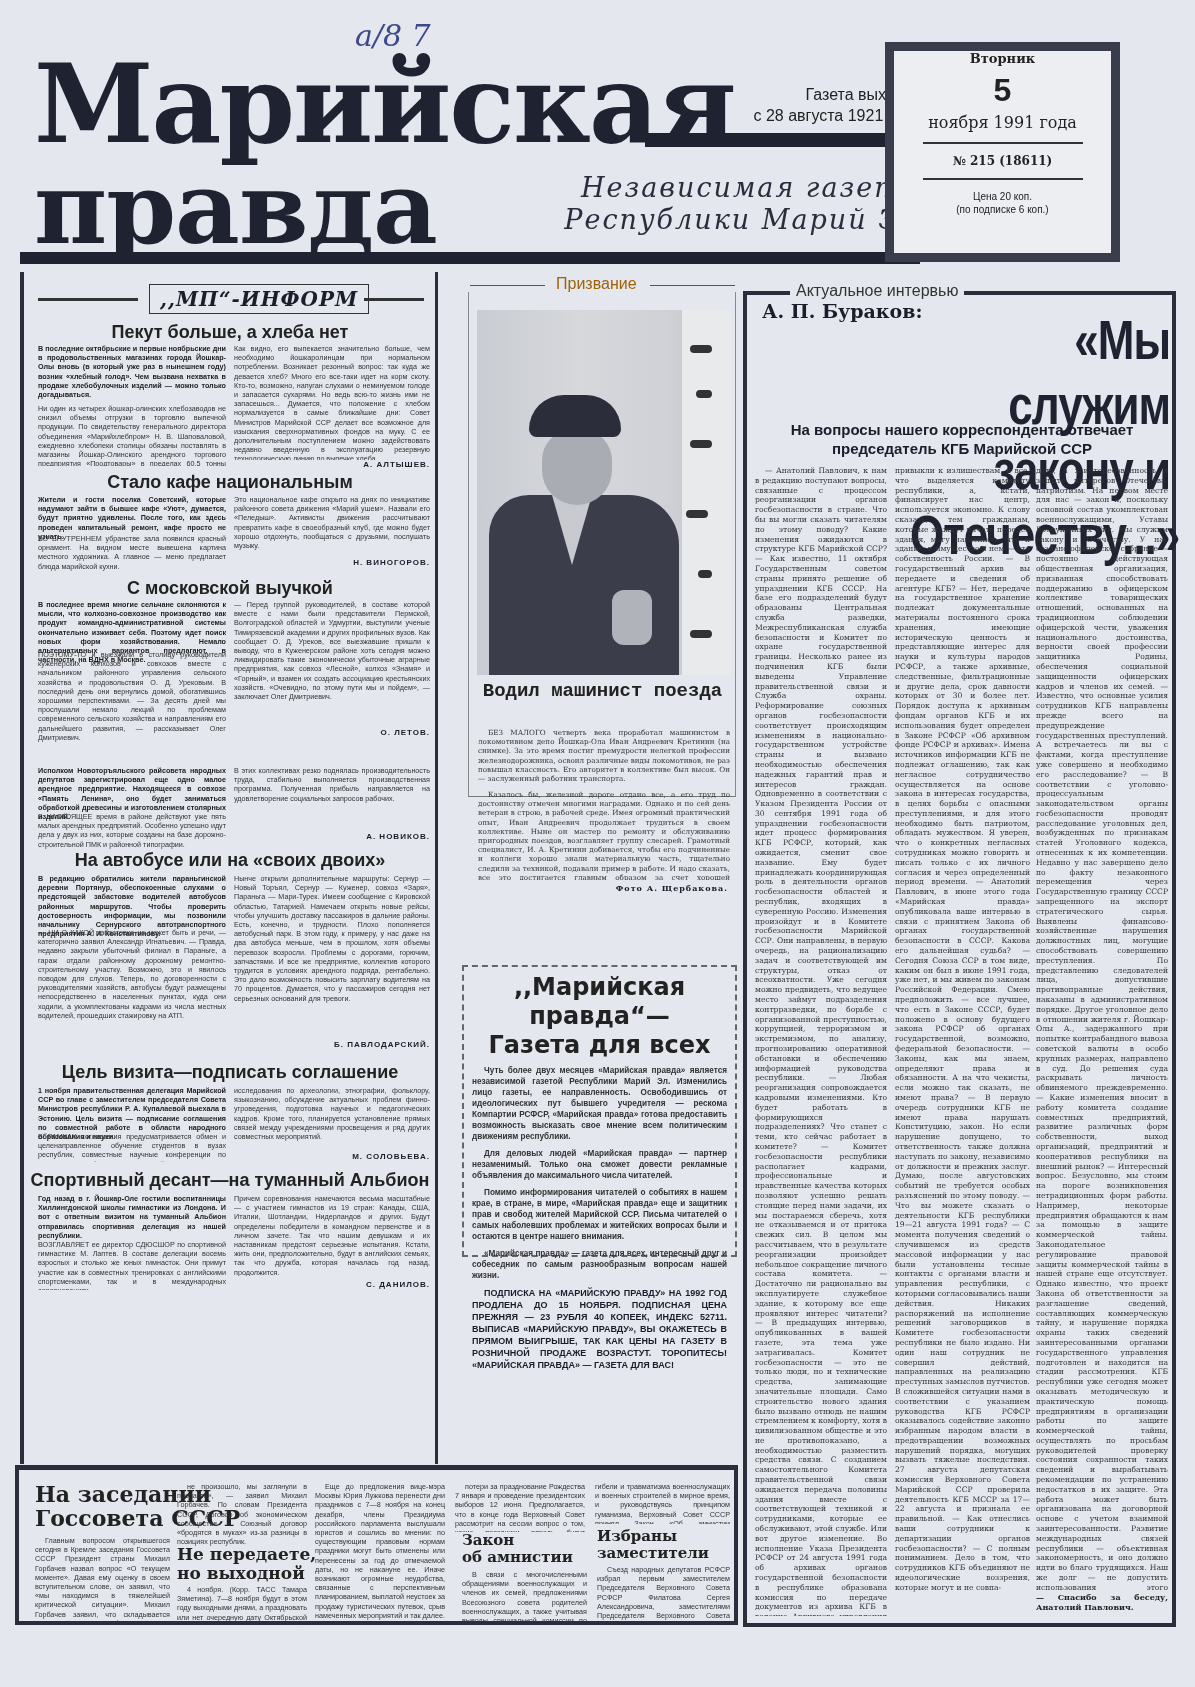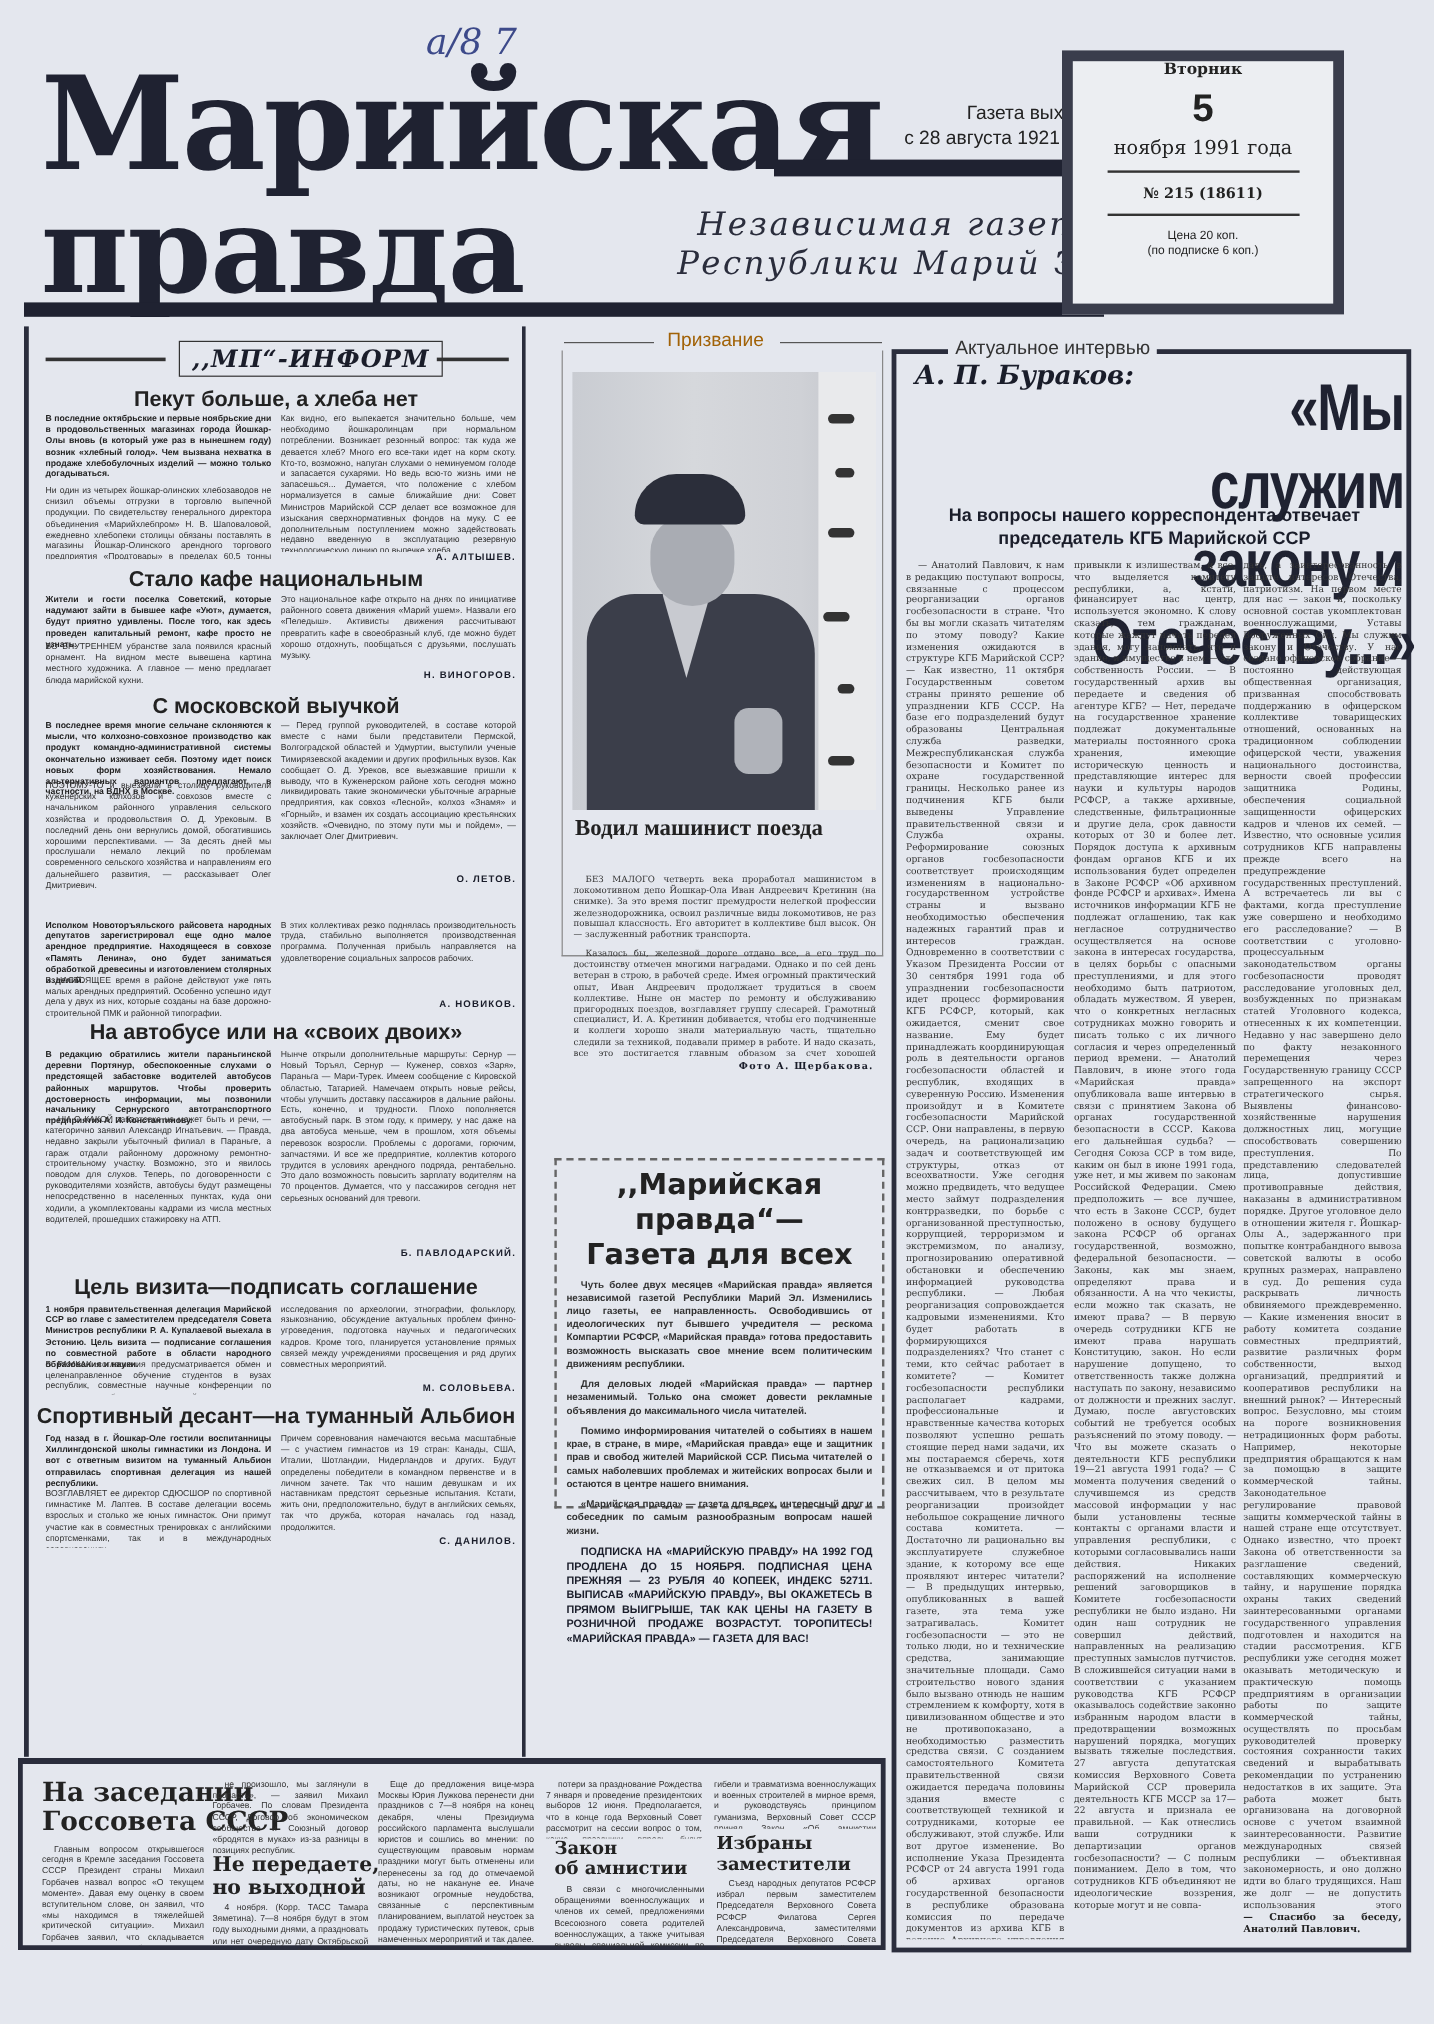--- a/index.html
+++ b/index.html
@@ -52,21 +52,21 @@
   .photo .hand { position: absolute; left: 135px; top: 280px; width: 40px; height: 55px; background: #b0b3ba; border-radius: 12px; }
 
   .promo { position: absolute; left: 462px; top: 965px; width: 275px; height: 292px; border: 2px dashed #666; padding: 6px 8px; }
   .promo h2 { font-family: "DejaVu Sans", sans-serif; font-weight: bold; font-size: 24px; text-align: center; line-height: 1.2; color: #222; }
   .promo .p { font-size: 8.2px; line-height: 11px; font-weight: bold; color: #333; text-align: justify; margin-top: 6px; text-indent: 12px; }
   .promo .caps { font-size: 9px; line-height: 12px; font-weight: bold; text-align: justify; margin-top: 6px; text-indent: 12px; }
 
   
   .intlabel { position: absolute; left: 790px; top: 282px; font-size: 16px; color: #333; background: #e4e7ee; padding: 0 6px; z-index: 2; }
   .intbox { position: absolute; left: 743px; top: 291px; width: 433px; height: 1336px; border: 4px solid #2a2d3c; }
-  .int-author { position: absolute; left: 762px; top: 300px; font-family: "DejaVu Serif", serif; font-style: italic; font-weight: bold; font-size: 22px; }
+  .int-author { position: absolute; left: 762px; top: 300px; font-family: "DejaVu Serif", serif; font-weight: bold; font-size: 19px; }
   .int-title { position: absolute; left: 760px; top: 300px; width: 410px; text-align: right; font-family: "Liberation Sans", sans-serif; font-weight: bold; font-size: 44px; line-height: 52px; letter-spacing: -1px; color: #1f2231; transform: scaleY(1.25); transform-origin: top right; }
   .int-sub { position: absolute; left: 752px; top: 420px; width: 420px; text-align: center; font-weight: bold; font-size: 15px; line-height: 19px; }
 
   
   .botbox { position: absolute; left: 15px; top: 1468px; width: 723px; height: 160px; border: 4px solid #2a2d3c; border-top: 5px solid #2a2d3c; }
   .boxhead { position: absolute; font-family: "DejaVu Serif", serif; font-weight: bold; color: #222; line-height: 1.1; }
 </style>
 </head>
 <body>
 
@@ -160,21 +160,21 @@
         <i style="top:200px;left:4px;"></i>
         <i style="top:260px;left:16px;width:14px;"></i>
         <i style="top:320px;"></i>
     </div>
     <div class="body"></div>
     <div class="shirt"></div>
     <div class="face"></div>
     <div class="cap"></div>
     <div class="hand"></div>
   </div>
-  <div class="head" style="left:442px;top:680px;width:265px;font-size:19px;line-height:22px;font-family:Liberation Serif, serif;padding-left:16px;">Водил машинист поезда</div>
+  <div class="head" style="left:462px;top:680px;width:265px;font-size:19px;line-height:22px;font-family:Liberation Mono, monospace;padding-left:16px;">Водил машинист поезда</div>
   <div class="txt serif" style="position:absolute;left:478px;top:728px;width:252px;text-indent:10px;">БЕЗ МАЛОГО четверть века проработал машинистом в локомотивном депо Йошкар-Ола Иван Андреевич Кретинин (на снимке). За это время постиг премудрости нелегкой профессии железнодорожника, освоил различные виды локомотивов, не раз повышал классность. Его авторитет в коллективе был высок. Он — заслуженный работник транспорта.</div>
   <div class="txt serif" style="position:absolute;left:478px;top:790px;width:252px;height:90px;overflow:hidden;text-indent:10px;">Казалось бы, железной дороге отдано все, а его труд по достоинству отмечен многими наградами. Однако и по сей день ветеран в строю, в рабочей среде. Имея огромный практический опыт, Иван Андреевич продолжает трудиться в своем коллективе. Ныне он мастер по ремонту и обслуживанию пригородных поездов, возглавляет группу слесарей. Грамотный специалист, И. А. Кретинин добивается, чтобы его подчиненные и коллеги хорошо знали материальную часть, тщательно следили за техникой, подавали пример в работе. И надо сказать, все это достигается главным образом за счет хорошей организации труда.</div>
   <div class="byline serif" style="left:478px;top:883px;width:250px;">Фото А. Щербакова.</div>
 
   <div class="promo">
     <h2>,,Марийская правда“—</h2>
     <h2>Газета для всех</h2>
     <div class="p">Чуть более двух месяцев «Марийская правда» является независимой газетой Республики Марий Эл. Изменились лицо газеты, ее направленность. Освободившись от идеологических пут бывшего учредителя — рескома Компартии РСФСР, «Марийская правда» готова предоставить возможность высказать свое мнение всем политическим движениям республики.</div>
     <div class="p">Для деловых людей «Марийская правда» — партнер незаменимый. Только она сможет довести рекламные объявления до максимального числа читателей.</div>
     <div class="p">Помимо информирования читателей о событиях в нашем крае, в стране, в мире, «Марийская правда» еще и защитник прав и свобод жителей Марийской ССР. Письма читателей о самых наболевших проблемах и житейских вопросах были и остаются в центре нашего внимания.</div>

